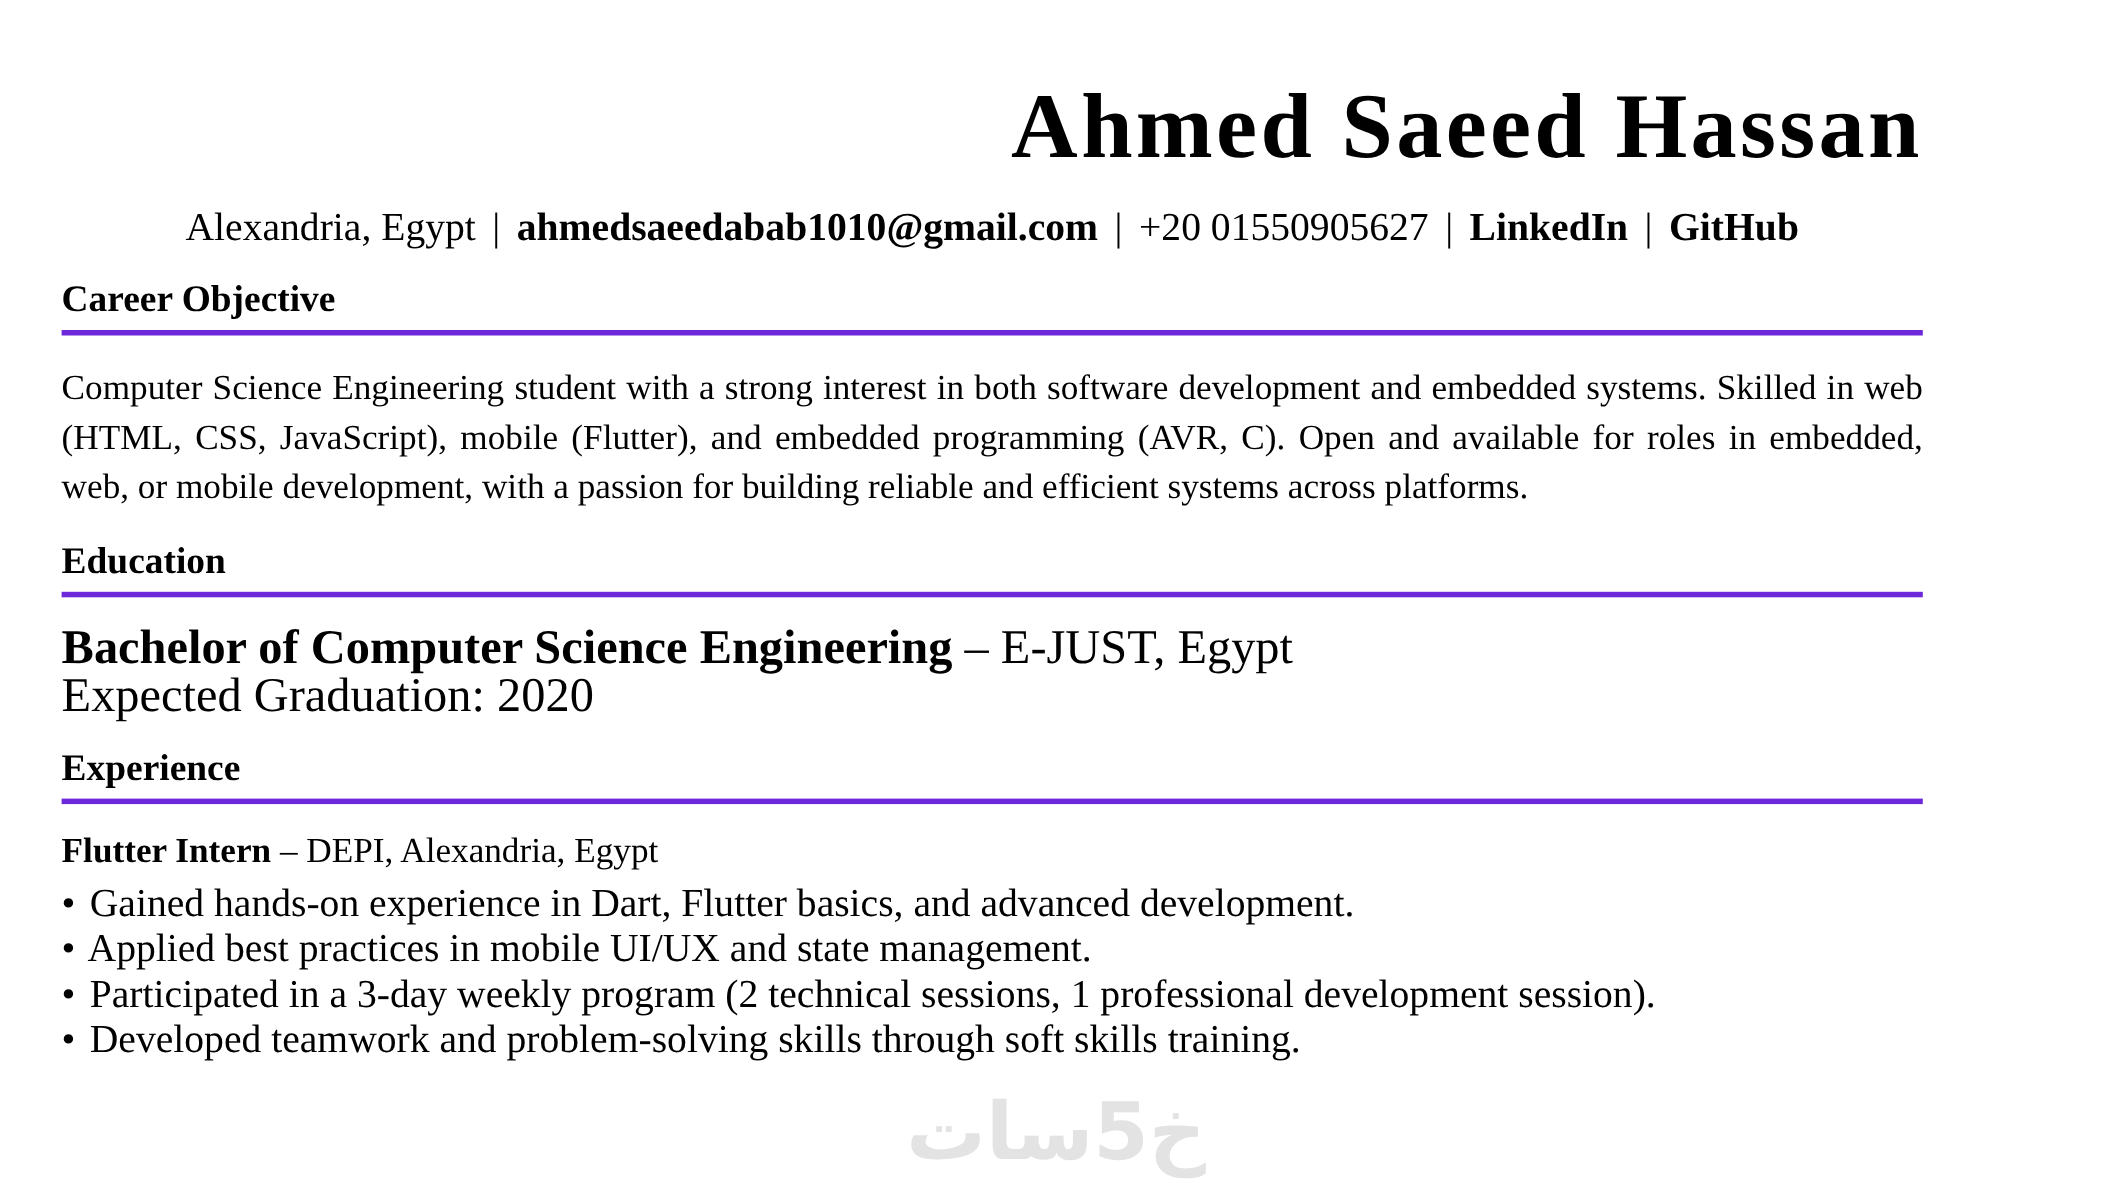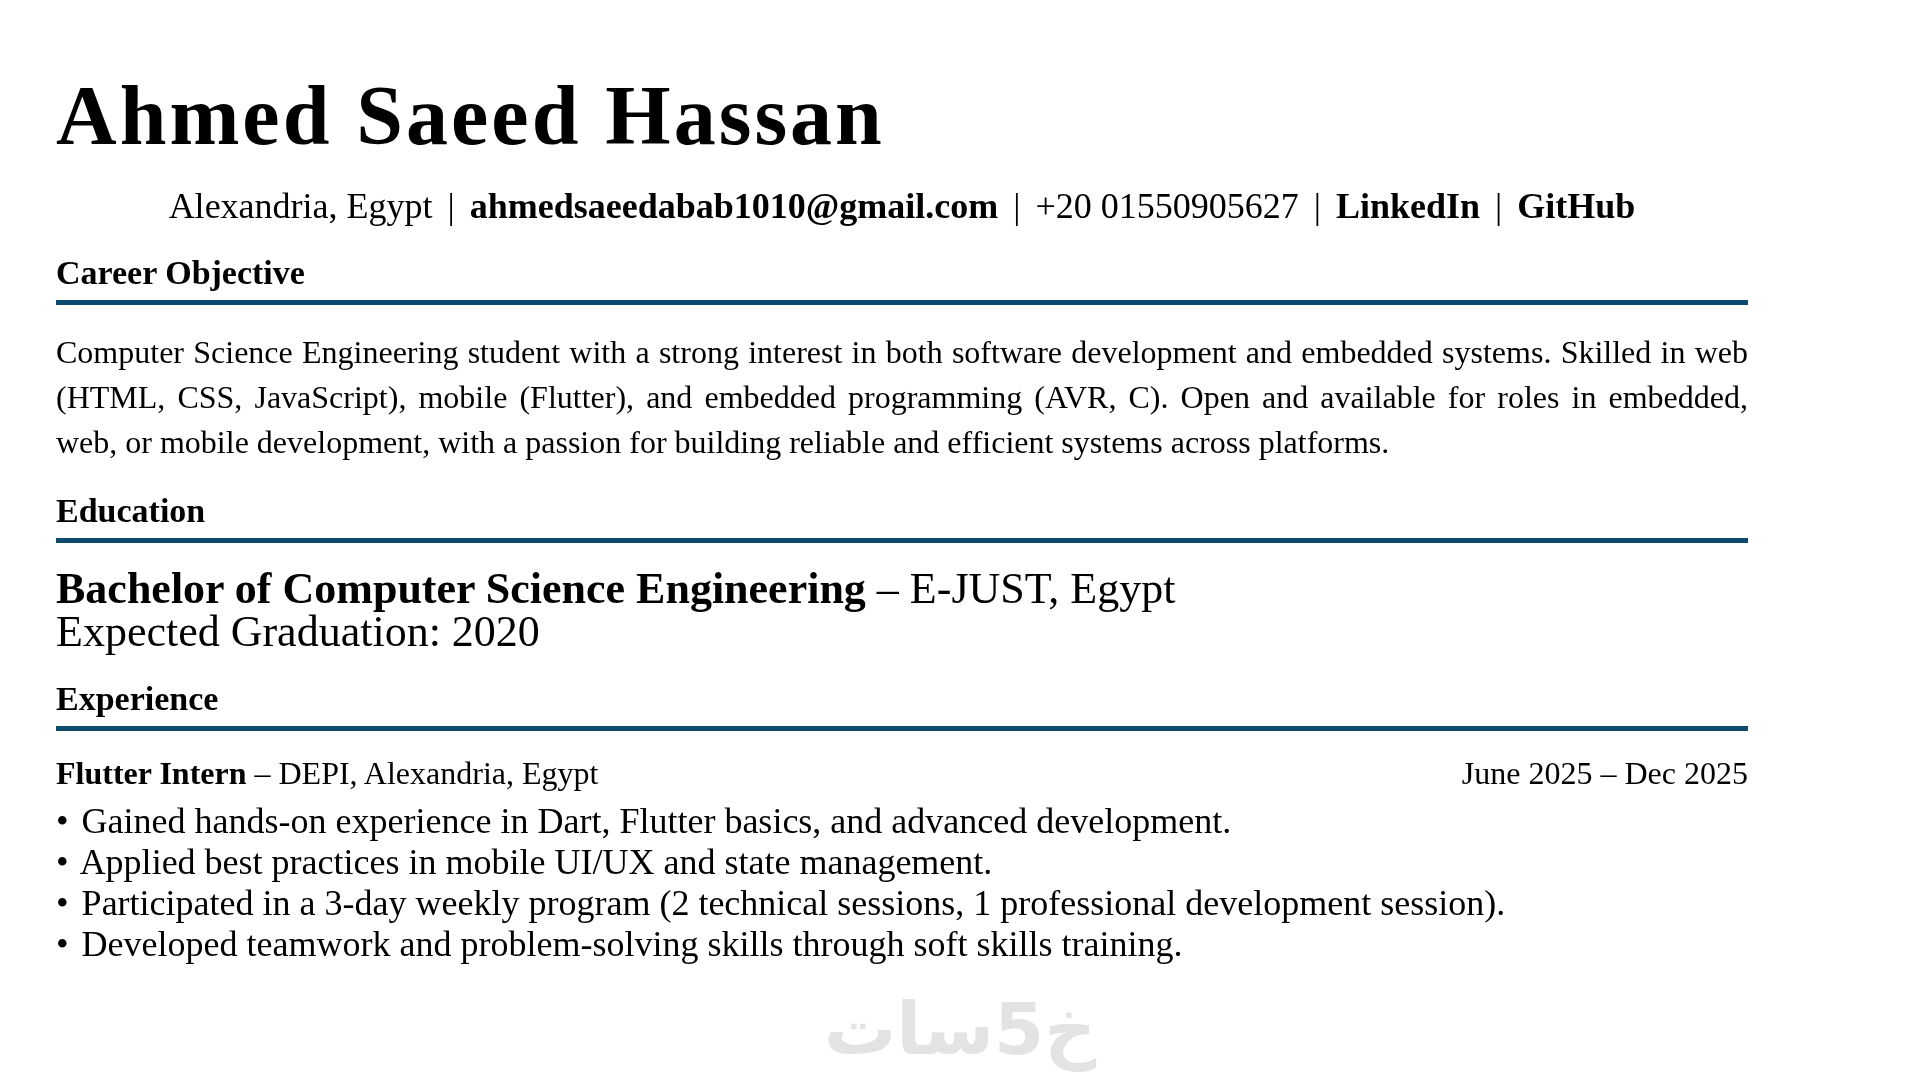--- a/index.html
+++ b/index.html
@@ -12,21 +12,21 @@
     font-family: "Liberation Serif", serif;
     overflow: hidden;
     position: relative;
   }
   .page {
     padding: 0 172px 0 56px; 
   }
   .resume-name {
     margin: 0;
     padding-top: 74px;
-    text-align: left;
+    text-align: right;
     font-size: 84px;
     font-weight: bold;
     letter-spacing: 3px;
     line-height: 1;
     white-space: nowrap;
   }
   .contact-line {
     margin-top: 28px;
     text-align: center;
     font-size: 36px;
@@ -34,21 +34,21 @@
     white-space: nowrap;
   }
   .contact-line .sep { padding: 0 6px; }
   .strong { font-weight: bold; }
   .section-heading {
     margin: 26px 0 0 0;
     font-size: 34px;
     font-weight: bold;
     line-height: 1.2;
     padding-bottom: 6px;
-    border-bottom: 5px solid #0c4a6e;
+    border-bottom: 5px solid #6d28d9;
   }
   .objective-text {
     margin-top: 25px;
     font-size: 32px;
     line-height: 45px;
     text-align: justify;
   }
   .edu-block {
     margin-top: 24px;
     font-size: 44px;
@@ -117,21 +117,20 @@
     <div>Expected Graduation: 2020</div>
   </div>
 
   <h2 class="section-heading">Experience</h2>
 
   <div class="exp-row">
     <div>
       <span class="strong">Flutter Intern</span>
       <span>– DEPI, Alexandria, Egypt</span>
     </div>
-    <div>June 2025 – Dec 2025</div>
   </div>
 
   <div class="bullet-list">
     <div class="bullet-item">
       <span class="bullet-glyph">•</span>
       <span>Gained hands-on experience in Dart, Flutter basics, and advanced development.</span>
     </div>
     <div class="bullet-item">
       <span class="bullet-glyph">•</span>
       <span>Applied best practices in mobile UI/UX and state management.</span>

